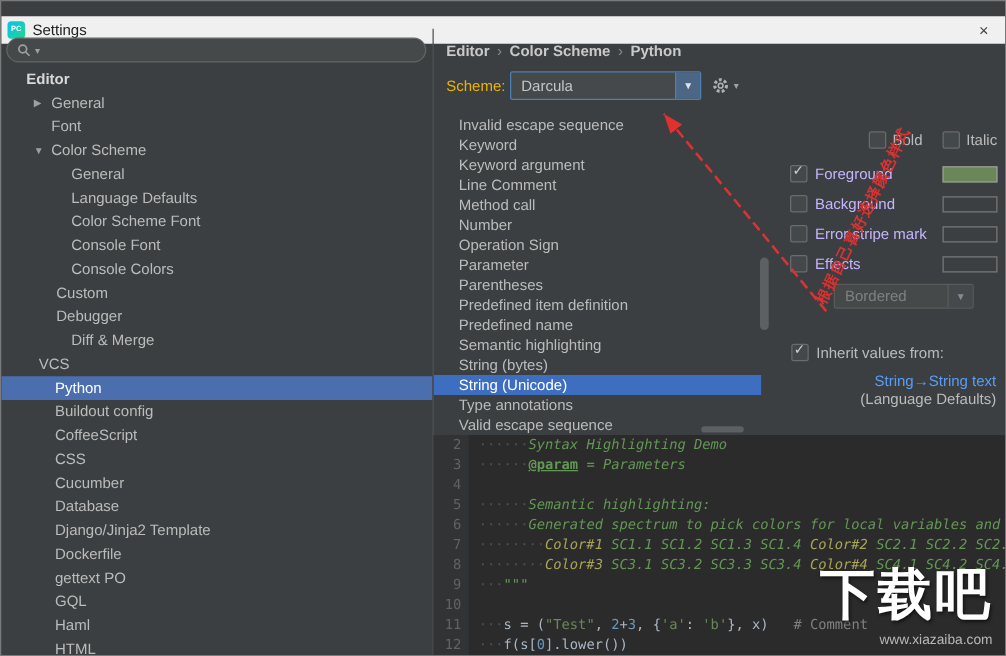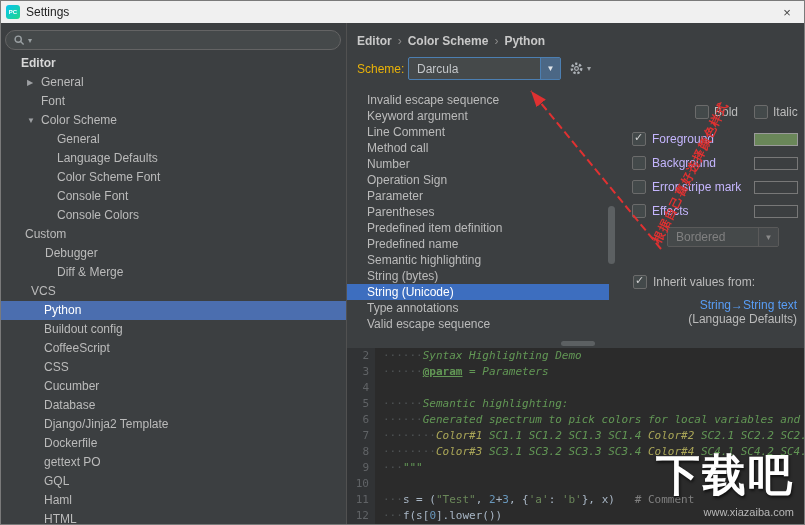--- a/index.html
+++ b/index.html
@@ -1,19 +1,19 @@
 <!DOCTYPE html>
 <html style="--selection: #4b6eaf; --list_selection: #3d6ebf; --link: #589df6; --annotation: #e03131;"><head>
 <meta charset="utf-8">
 <style>
   html,body{margin:0;padding:0;background:#2b2b2b;}
   .screen{position:relative;width:805px;height:525px;background:#3c3f41;overflow:hidden;
           font-family:"Liberation Sans",sans-serif;border:1px solid #7a7a7a;box-sizing:border-box;}
   
-  .titlebar{position:absolute;left:0;top:0;right:0;height:22px;background:#f0f0f0;display:flex;align-items:center;padding-left:5px;box-sizing:border-box;}
+  .titlebar{position:absolute;left:0;top:12px;right:0;height:22px;background:#f0f0f0;display:flex;align-items:center;padding-left:5px;box-sizing:border-box;}
   .app-icon{width:14px;height:14px;border-radius:3px;background:linear-gradient(135deg,#07c3f2,#21d789);color:#fff;
             font-size:6px;font-weight:bold;display:flex;align-items:center;justify-content:center;flex:none;}
   .win-title{margin-left:6px;font-size:12px;color:#222;}
   .close-btn{position:absolute;right:0;top:0;width:34px;height:22px;display:flex;align-items:center;justify-content:center;
              font-size:13px;color:#444;cursor:pointer;}
   
   .search-box{position:absolute;left:4px;top:29px;width:336px;height:20px;background:#45494a;border:1px solid #646464;
               border-radius:11px;display:flex;align-items:center;padding:0 8px;box-sizing:border-box;gap:3px;}
   .search-box input{background:transparent;border:none;outline:none;color:#ccc;font-size:12px;flex:1;font-family:"Liberation Sans",sans-serif;}
   .search-caret{color:#9aa0a3;font-size:8px;}
@@ -107,21 +107,21 @@
   <div id="tree">
       <div class="tree-row bold" style="padding-left: 20px;"><span>Editor</span></div>
       <div class="tree-row" style="padding-left: 26px;"><span class="tree-arrow">▶</span><span>General</span></div>
       <div class="tree-row" style="padding-left: 40px;"><span>Font</span></div>
       <div class="tree-row" style="padding-left: 26px;"><span class="tree-arrow">▼</span><span>Color Scheme</span></div>
       <div class="tree-row" style="padding-left: 56px;"><span>General</span></div>
       <div class="tree-row" style="padding-left: 56px;"><span>Language Defaults</span></div>
       <div class="tree-row" style="padding-left: 56px;"><span>Color Scheme Font</span></div>
       <div class="tree-row" style="padding-left: 56px;"><span>Console Font</span></div>
       <div class="tree-row" style="padding-left: 56px;"><span>Console Colors</span></div>
-      <div class="tree-row" style="padding-left: 24px;"><span>Custom</span></div>
+      <div class="tree-row" style="padding-left: 44px;"><span>Custom</span></div>
       <div class="tree-row" style="padding-left: 44px;"><span>Debugger</span></div>
       <div class="tree-row" style="padding-left: 56px;"><span>Diff &amp; Merge</span></div>
       <div class="tree-row" style="padding-left: 30px;"><span>VCS</span></div>
       <div class="tree-row selected" style="padding-left: 43px;"><span>Python</span></div>
       <div class="tree-row" style="padding-left: 43px;"><span>Buildout config</span></div>
       <div class="tree-row" style="padding-left: 43px;"><span>CoffeeScript</span></div>
       <div class="tree-row" style="padding-left: 43px;"><span>CSS</span></div>
       <div class="tree-row" style="padding-left: 43px;"><span>Cucumber</span></div>
       <div class="tree-row" style="padding-left: 43px;"><span>Database</span></div>
       <div class="tree-row" style="padding-left: 43px;"><span>Django/Jinja2 Template</span></div>
@@ -149,20 +149,21 @@
   <div class="gear-wrap">
     <svg width="15" height="15" viewBox="0 0 16 16">
       <circle cx="8" cy="8" r="5" fill="none" stroke="#aeb3b8" stroke-width="2.6" stroke-dasharray="2.4 1.9"></circle>
       <circle cx="8" cy="8" r="2" fill="none" stroke="#aeb3b8" stroke-width="1.3"></circle>
     </svg>
     <span class="gear-caret">▾</span>
   </div>
 
   <div id="elist">
       <div class="list-item">Invalid escape sequence</div>
+      <div class="list-item">Keyword</div>
       <div class="list-item">Keyword argument</div>
       <div class="list-item">Line Comment</div>
       <div class="list-item">Method call</div>
       <div class="list-item">Number</div>
       <div class="list-item">Operation Sign</div>
       <div class="list-item">Parameter</div>
       <div class="list-item">Parentheses</div>
       <div class="list-item">Predefined item definition</div>
       <div class="list-item">Predefined name</div>
       <div class="list-item">Semantic highlighting</div>

